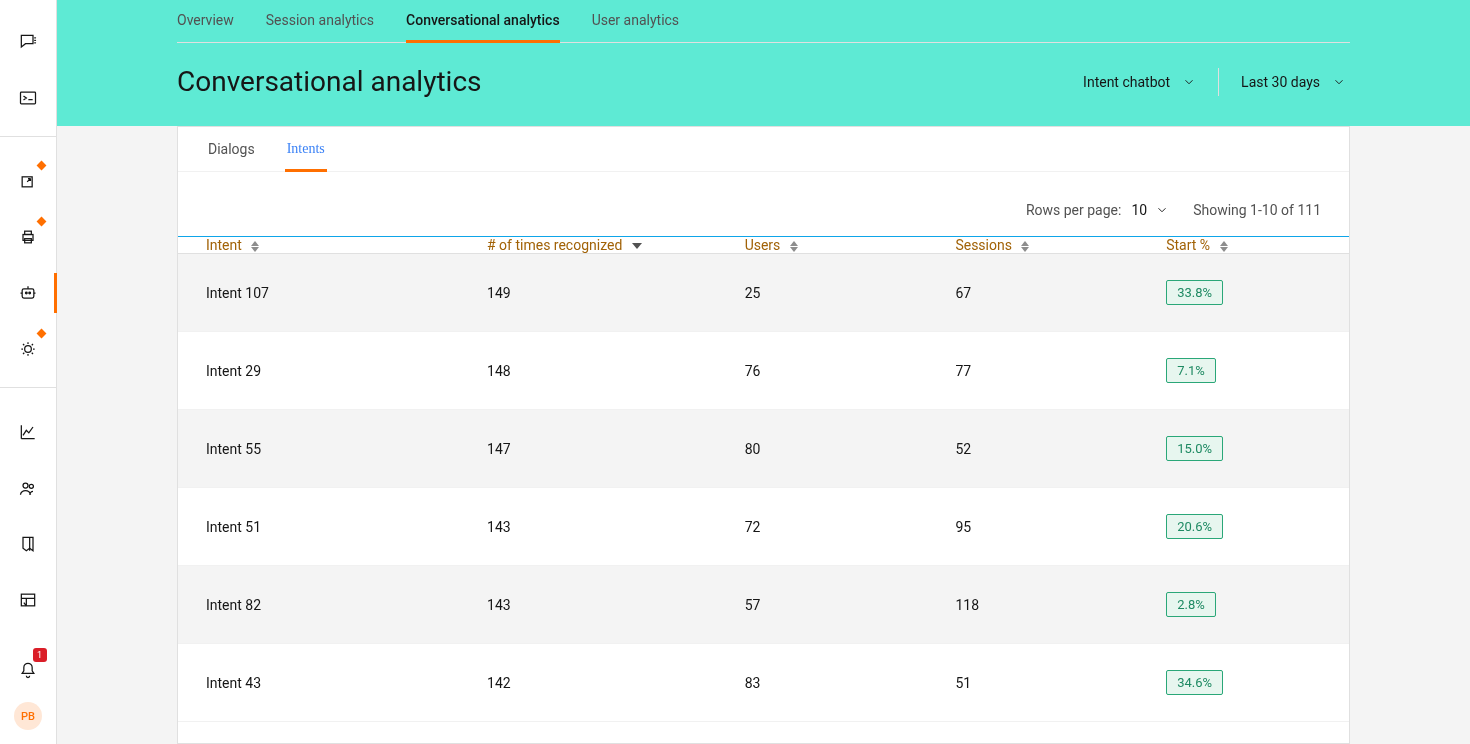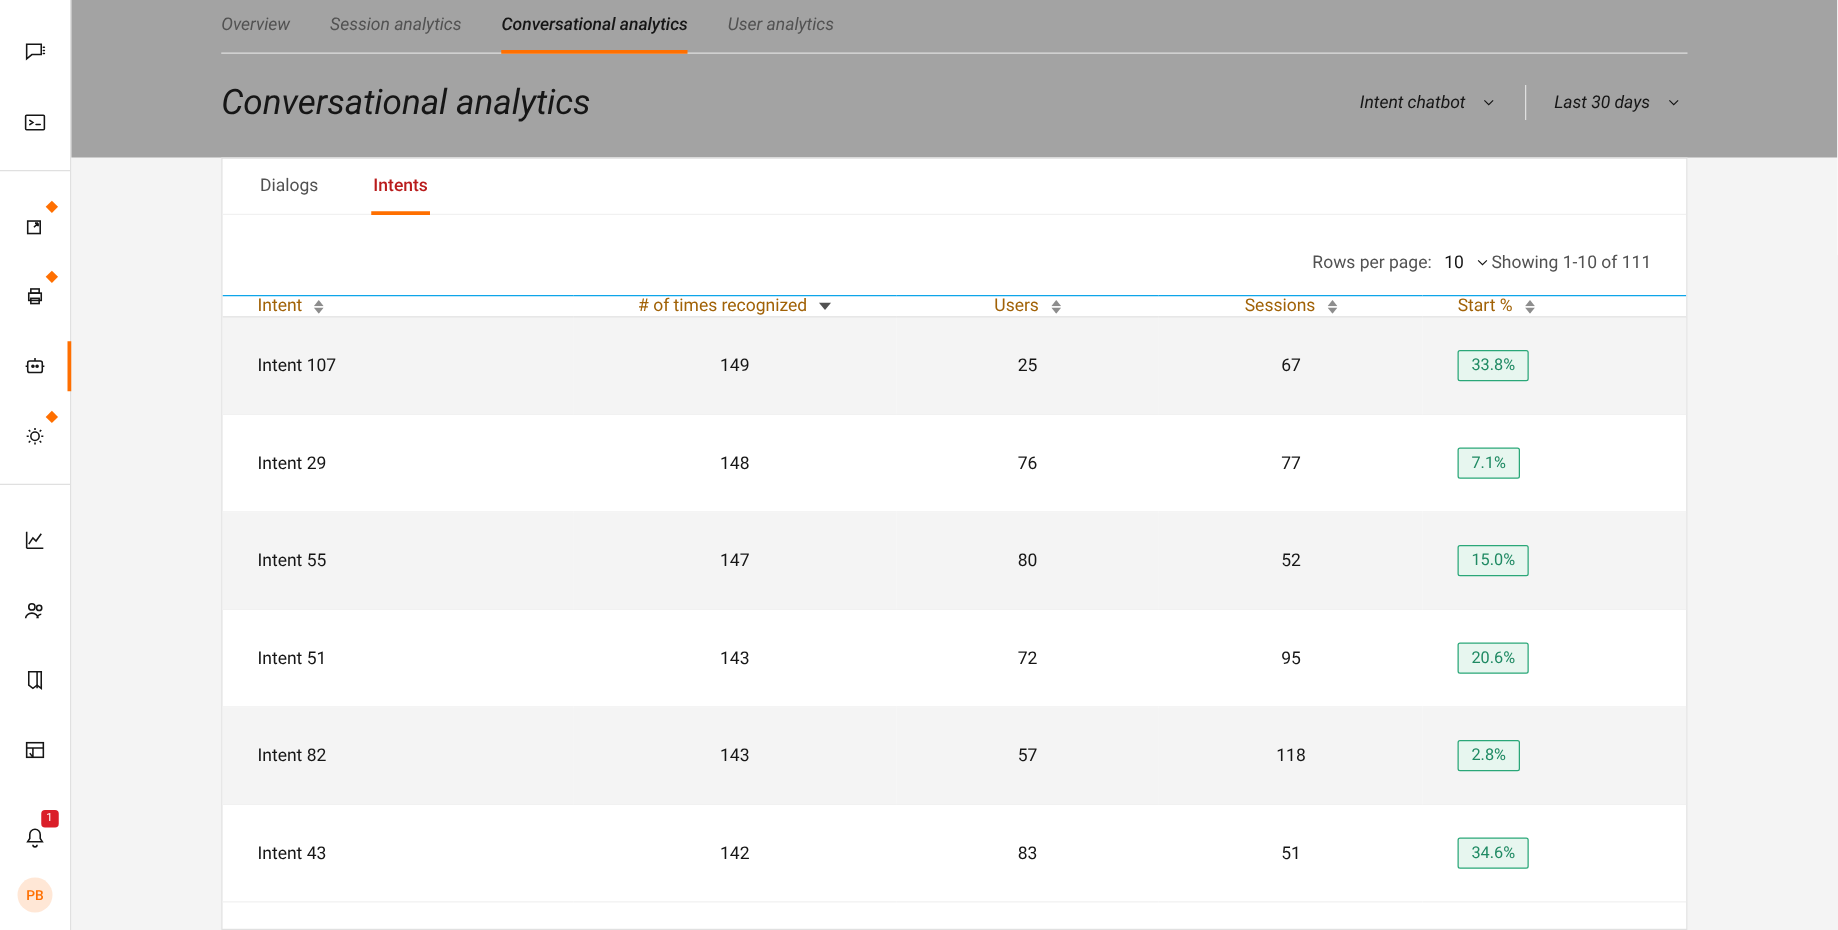--- a/index.html
+++ b/index.html
@@ -21,52 +21,52 @@
   .rail-btn.active::after { content: ""; position: absolute; right: 0; top: -4px; bottom: -4px; width: 3px; background: #ff6f00; }
   .dot { position: absolute; top: -3px; right: 12px; width: 7px; height: 7px; background: #ff6f00; border-radius: 0; transform: rotate(45deg); }
 
   .notif-badge { position: absolute; top: -6px; right: 10px; min-width: 14px; height: 14px; border-radius: 3px; background: #da1e28; color: #fff; font-size: 9px; line-height: 14px; text-align: center; }
 
   .avatar { width: 28px; height: 28px; border-radius: 50%; background: #ffe7d6; color: #ff6f00; font-size: 11px; font-weight: 500; display: flex; align-items: center; justify-content: center; }
 
   
   .main { flex: 1; display: flex; flex-direction: column; overflow: hidden; }
 
-  .topbar { padding: 0 120px; background: #a3a3a3; font-style: italic; }
+  .topbar { padding: 0 120px; background: #5eead4; }
   .topnav { display: flex; gap: 32px; border-bottom: 1px solid #e0e0e0; }
   .topnav-item { padding: 12px 0 14px 0; font-size: 14px; color: #525252; cursor: pointer; position: relative; }
   .topnav-item.active { color: #161616; font-weight: 500; }
   .topnav-item.active::after { content: ""; position: absolute; left: 0; right: 0; bottom: -1px; height: 3px; background: #ff6f00; }
 
   .titlebar { display: flex; align-items: center; padding: 22px 0 28px; }
   .page-title { font-size: 28px; font-weight: 400; color: #161616; flex: 1; }
   .select { display: flex; align-items: center; gap: 12px; font-size: 14px; color: #161616; cursor: pointer; padding: 6px 4px; }
   .select svg { width: 14px; height: 14px; stroke: #161616; stroke-width: 1.6; fill: none; }
   .vline { width: 1px; height: 28px; background: #e0e0e0; margin: 0 18px; }
 
   
   .card-wrap { padding: 0 120px; flex: 1; overflow: hidden; }
   .card { background: #ffffff; border: 1px solid #e0e0e0; height: 100%; overflow: hidden; }
 
-  .subtabs { display: flex; gap: 40px; padding: 0 28px; border-bottom: 1px solid #f1f1f1; }
+  .subtabs { display: flex; gap: 28px; padding: 0 28px; border-bottom: 1px solid #f1f1f1; }
   .subtab { padding: 14px 2px; font-size: 14px; color: #525252; cursor: pointer; position: relative; }
-  .subtab.active { color: #b91c1c; font-weight: 500; }
+  .subtab.active { color: #3b82f6; font-weight: 500; font-family: Liberation Serif, serif; }
   .subtab.active::after { content:""; position:absolute; left:0; right:0; bottom:-1px; height:3px; background:#ff6f00; }
 
-  .tabletools { display: flex; justify-content: flex-end; align-items: flex-end; padding: 30px 28px 18px; font-size: 14px; color: #525252; }
+  .tabletools { display: flex; justify-content: flex-end; align-items: flex-end; gap: 24px; padding: 30px 28px 18px; font-size: 14px; color: #525252; }
   .rpp { display: flex; align-items: center; gap: 10px; }
   .rpp-val { display: flex; align-items: center; gap: 8px; color: #161616; cursor: pointer; }
   .rpp-val svg { width: 14px; height: 14px; stroke: #161616; stroke-width: 1.6; fill: none; }
 
   table { width: 100%; border-collapse: collapse; }
   thead th { text-align: left; font-weight: 400; font-size: 14px; color: #a16207; padding: 0 28px; border-top: 1px solid #0ea5e9; border-bottom: 1px solid #e0e0e0; }
   thead th .sort { display: inline-flex; flex-direction: column; margin-left: 6px; vertical-align: middle; gap: 1px; }
   thead th .sort svg { width: 8px; height: 5px; fill: #8d8d8d; }
   thead th.ralign, tbody td.ralign { text-align: left; }
-  thead th.calign, tbody td.calign { text-align: center; }
+  thead th.calign, tbody td.calign { }
 
   tbody td { font-size: 14px; color: #161616; padding: 26px 28px; }
   tbody tr.striped { background: #f4f4f4; }
   tbody tr { border-bottom: 1px solid #f1f1f1; }
 
   .col-intent { width: 24%; }
   .col-rec { width: 22%; }
   .col-users { width: 18%; }
   .col-sessions { width: 18%; }
   .col-start { width: 18%; }

